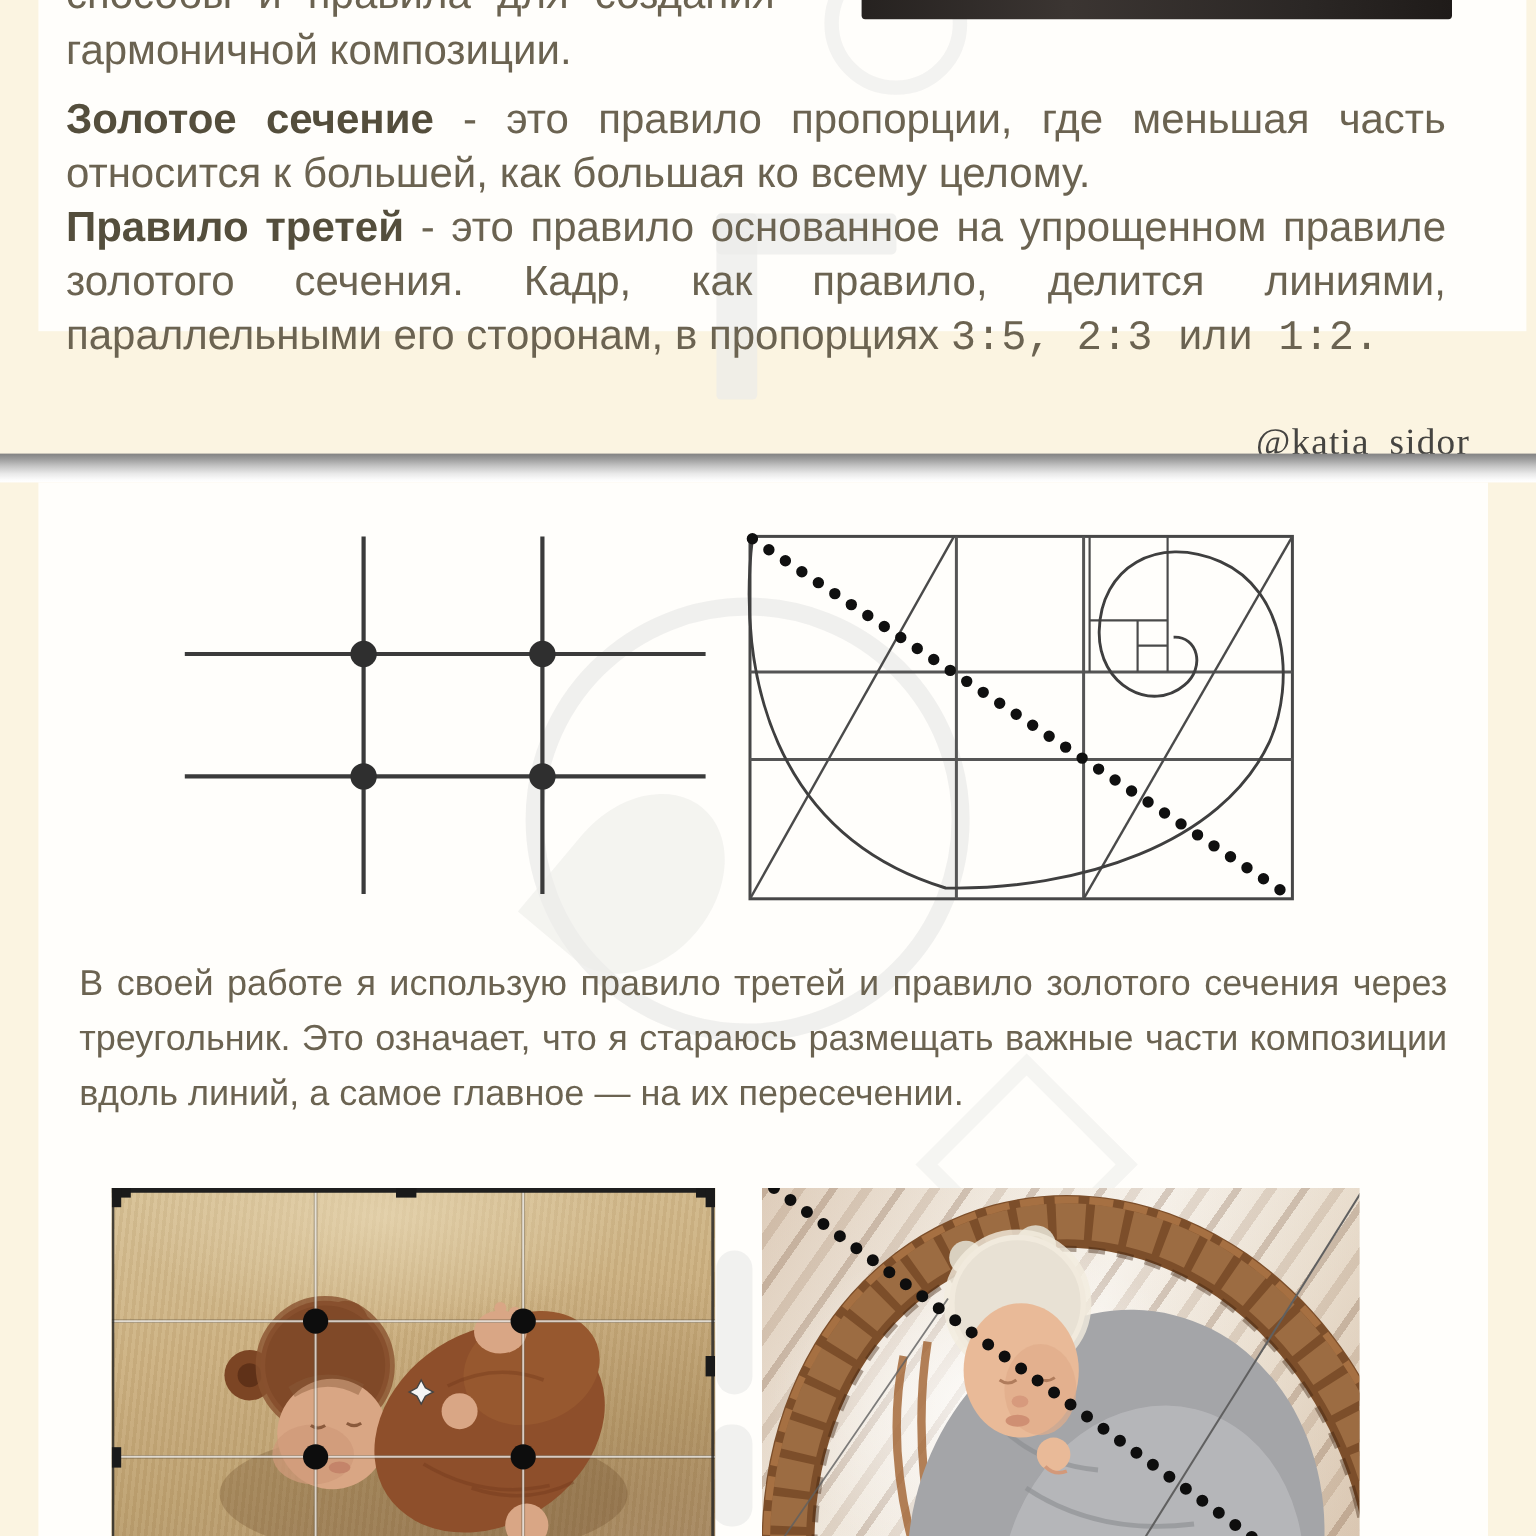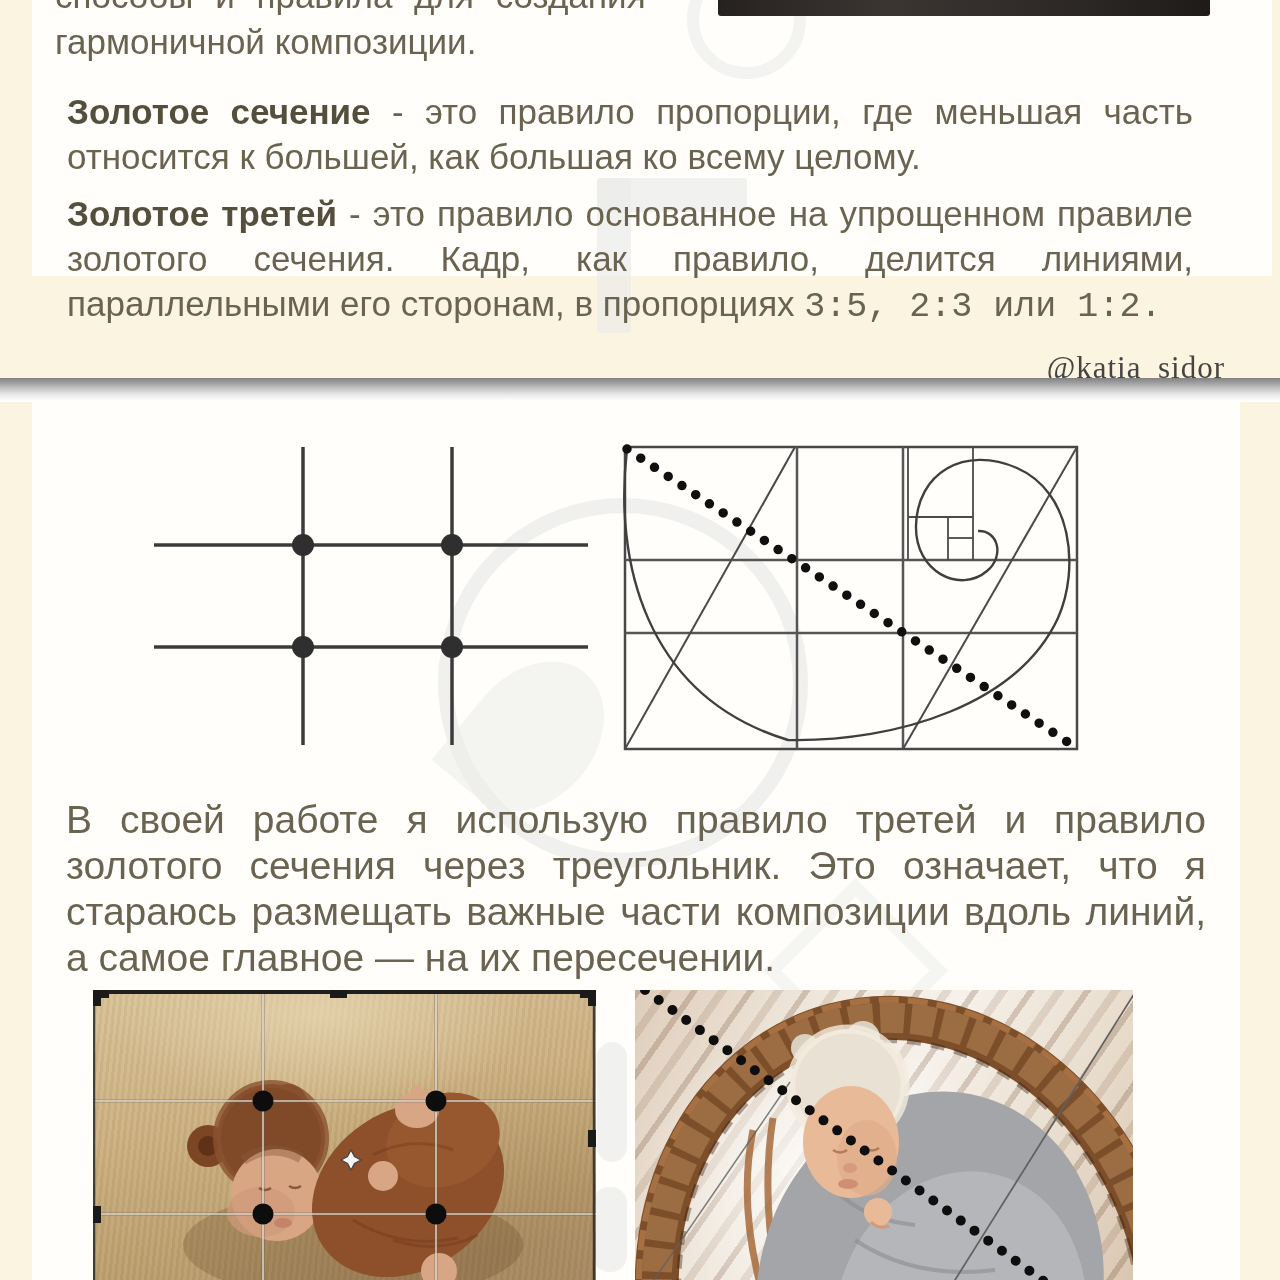--- a/index.html
+++ b/index.html
@@ -25,32 +25,32 @@
   .darkimg{
     position:absolute;left:686px;top:0;width:492px;height:16px;
     background:linear-gradient(90deg,#262220,#3b3532 35%,#2b2725 75%,#1f1b19);
     border-radius:0 0 3px 3px;
   }
   .s1text{
     position:absolute;left:23px;top:19px;width:1150px;
     font-size:35px;line-height:45px;color:#6b6351;text-align:justify;
   }
   .s1text .gap{height:13px;}
-  .s1text p{margin:12px;}
+  .s1text p{margin:0;}
   b.term{color:#544e3c;font-weight:bold;}
   .serif{font-family:Liberation Mono, monospace;}
   .author{
     position:absolute;right:47px;top:350px;
     font-family:"Liberation Serif",serif;font-size:31px;color:#454441;letter-spacing:1px;
   }
 
   
   .s2text{
     position:absolute;left:34px;top:395px;width:1140px;
-    font-size:39px;line-height:46px;color:#6b6351;text-align:justify;
+    font-size:30px;line-height:46px;color:#6b6351;text-align:justify;
   }
 
   
   .wm{position:absolute;pointer-events:none;}
   .wm-ring{border:12px solid #ededeb;border-radius:50%;opacity:.65;}
   .wm-bar{background:#ebebe9;opacity:.7;border-radius:4px;}
   .wm-ring2{border:15px solid #eaeae8;border-radius:50%;opacity:.7;}
   .wm-drop{background:#ececea;border-radius:50% 50% 50% 0;opacity:.6;transform:rotate(40deg);}
   .wm-diamond{border:13px solid #efefec;opacity:.65;transform:rotate(45deg);}
 
@@ -83,21 +83,21 @@
   <div class="wm wm-bar" style="left:565px;top:178px;width:150px;height:34px;"></div>
   <div class="wm wm-bar" style="left:565px;top:178px;width:34px;height:155px;"></div>
 
   <div class="cutline">способы и правила для создания</div>
   <div class="darkimg"></div>
 
   <div class="s1text">
     <div>гармоничной композиции.</div>
     <div class="gap"></div>
     <p><b class="term">Золотое сечение</b><span> - это правило пропорции, где меньшая часть относится к большей, как большая ко всему целому.</span></p>
-    <p><b class="term">Золотое третей</b><span> - это правило основанное на упрощенном правиле золотого сечения. Кадр, как правило, делится линиями, параллельными его сторонам, в пропорциях </span><span class="serif">3:5, 2:3 или 1:2.</span></p>
+    <p><b class="term">Правило третей</b><span> - это правило основанное на упрощенном правиле золотого сечения. Кадр, как правило, делится линиями, параллельными его сторонам, в пропорциях </span><span class="serif">3:5, 2:3 или 1:2.</span></p>
   </div>
 
   <div class="author">@katia_sidor</div>
 </div>
 
 <div id="divider"></div>
 
 <div class="slide" id="slide2">
 
   <div class="wm wm-ring2" style="left:406px;top:96px;width:340px;height:340px;"></div>

